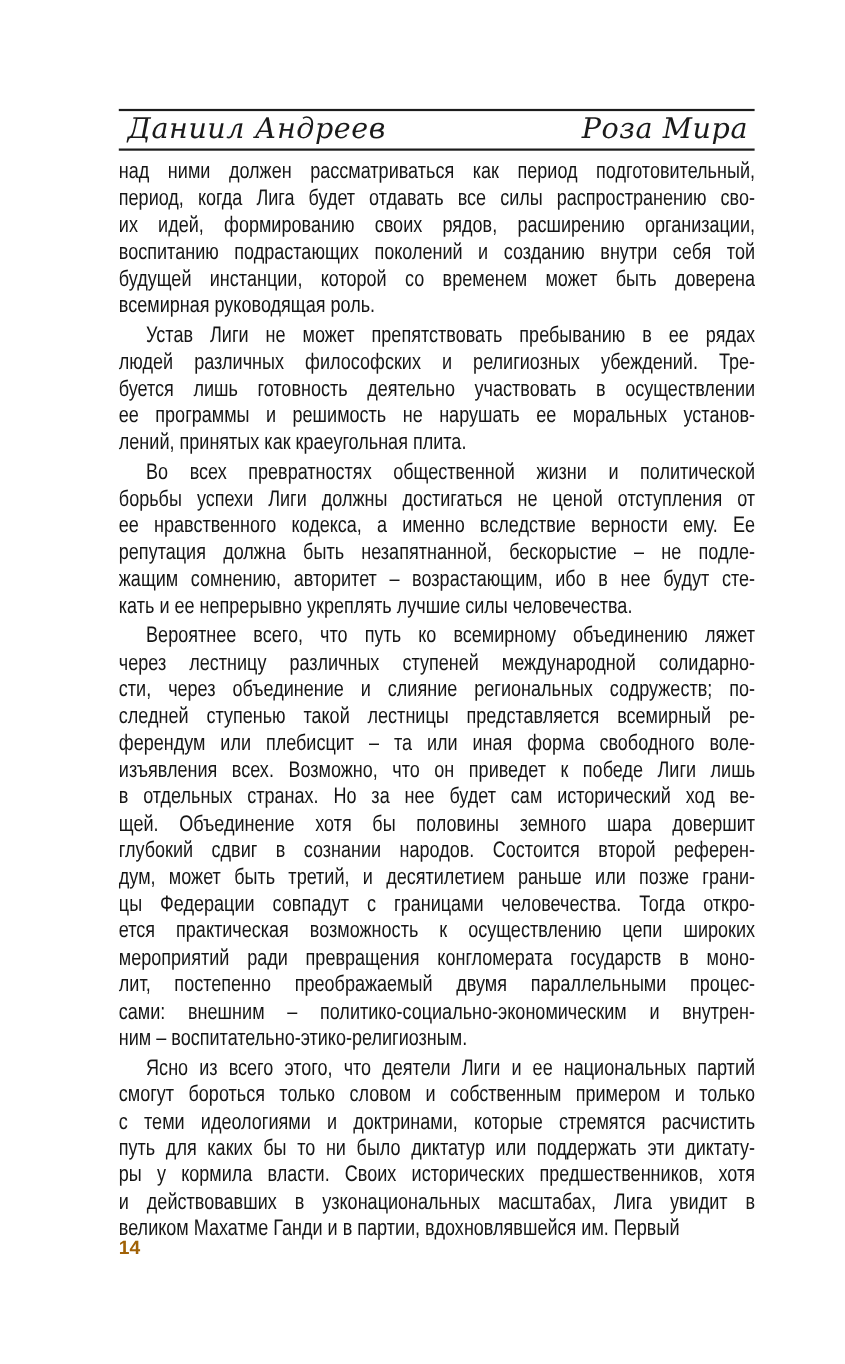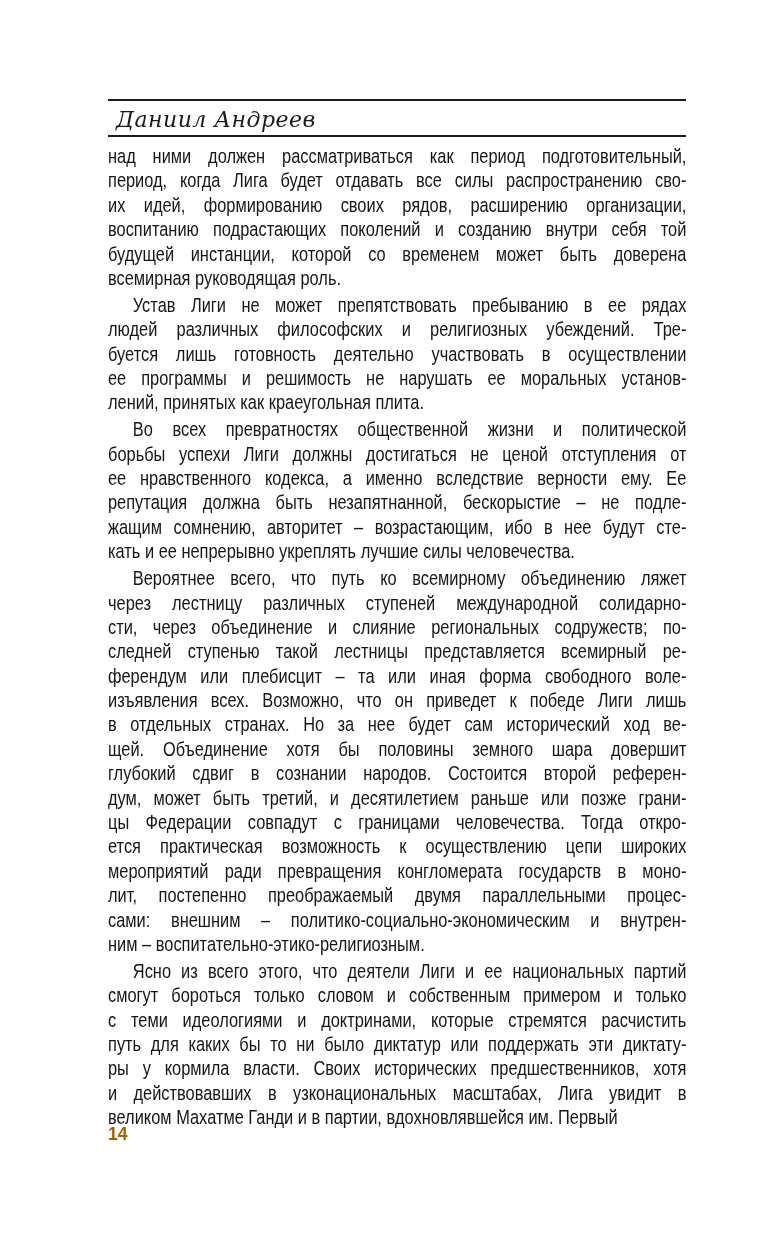--- a/index.html
+++ b/index.html
@@ -31,21 +31,21 @@
     top: 99px;
     width: 578px;
     height: 36px;
     box-sizing: border-box;
     padding: 0 6px 3px 8px;
     display: flex;
     justify-content: space-between;
     align-items: flex-end;
     font-family: "DejaVu Serif", serif;
     font-style: italic;
-    font-size: 22px;
+    font-size: 26px;
     letter-spacing: 0.5px;
     color: #1a1a1a;
     gap: 16px;
   }
   .body-col {
     position: absolute;
     left: 108px;
     top: 144px;
     width: 723px;
     transform: scaleX(0.8);
@@ -75,20 +75,21 @@
     color: #a16207;
   }
 </style>
 </head>
 <body>
 
 <div class="page">
   <div class="rule rule-top"></div>
   <div class="header-row">
     <span>Даниил Андреев</span>
+    <span>Роза Мира</span>
   </div>
   <div class="rule rule-bottom"></div>
 
   <div class="body-col" id="body-col">
       <div class="paragraph">
         <div class="line first">над ними должен рассматриваться как период подготовительный,</div>
         <div class="line">период, когда Лига будет отдавать все силы распространению сво-</div>
         <div class="line">их идей, формированию своих рядов, расширению организации,</div>
         <div class="line">воспитанию подрастающих поколений и созданию внутри себя той</div>
         <div class="line">будущей инстанции, которой со временем может быть доверена</div>

